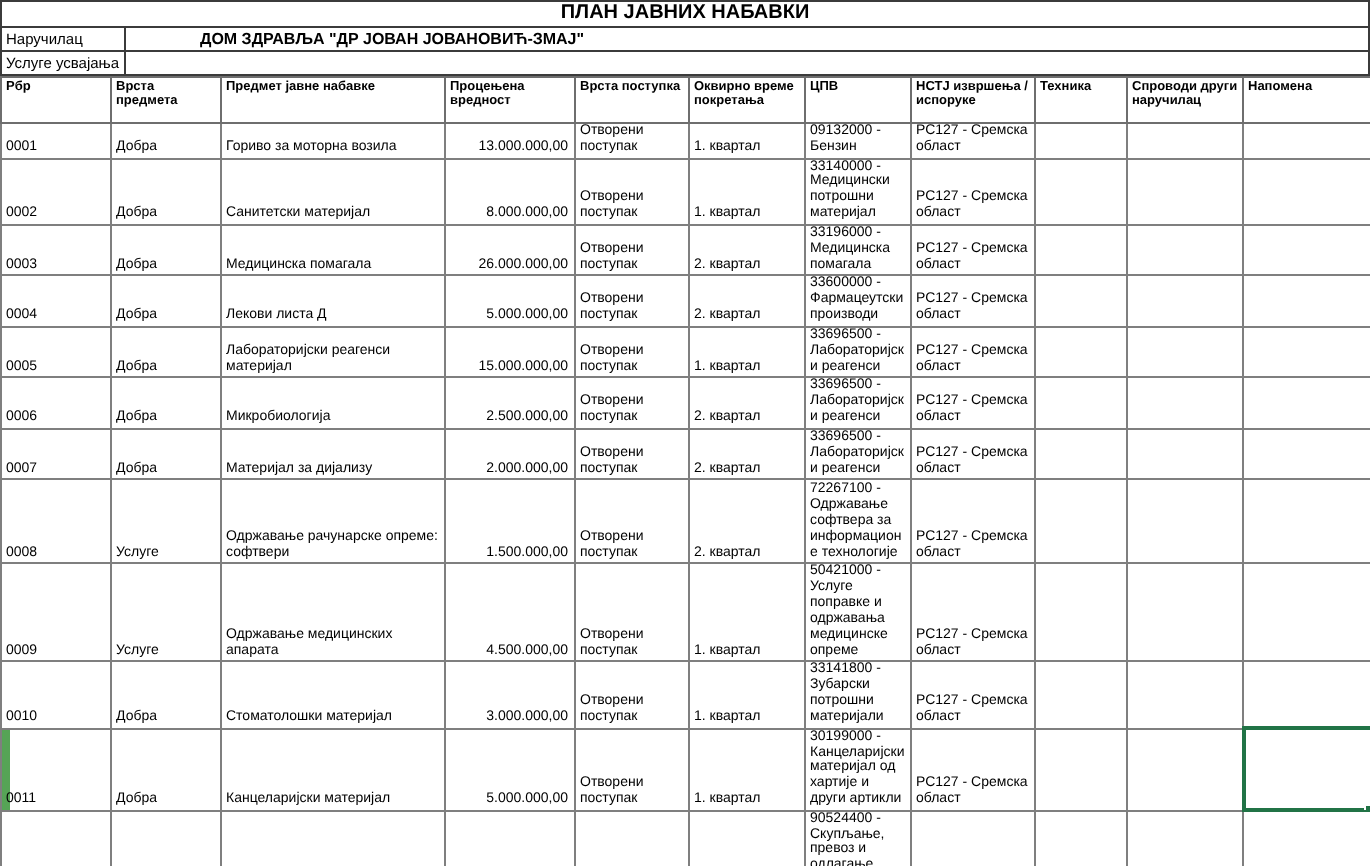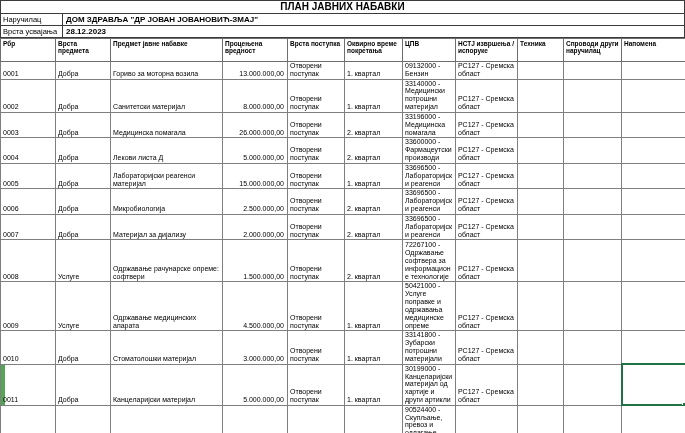--- a/index.html
+++ b/index.html
@@ -7,21 +7,21 @@
     width:685px;height:433px;overflow:hidden;background:#ffffff;
     font-family:"Liberation Sans","DejaVu Sans",sans-serif;color:#000;
   }
   .sheet{width:685px;height:433px;position:relative;background:#fff;}
   
   .topblock{border-left:1px solid #3b3b3b;border-right:1px solid #3b3b3b;border-top:1px solid #3b3b3b;}
   .title-row{
     height:13px;line-height:12px;text-align:center;font-weight:bold;font-size:10px;
     border-bottom:1px solid #3b3b3b;box-sizing:border-box;
   }
-  .info-row{display:flex;height:12px;border-bottom:1px solid #3b3b3b;box-sizing:border-box;}
+  .info-row{display:flex;height:12px;border-bottom:1px solid #3b3b3b;box-sizing:border-box;gap:34px;}
   .info-label{
     width:62px;min-width:62px;box-sizing:border-box;padding:0 2px;font-size:7.5px;line-height:11px;
     border-right:1px solid #3b3b3b;white-space:nowrap;overflow:hidden;
   }
   .info-value{
     flex:1;padding:0 3px;font-weight:bold;font-size:8px;line-height:11px;
     white-space:nowrap;overflow:hidden;
   }
   
   table.grid{
@@ -50,22 +50,21 @@
 
 <div class="sheet">
 
   <div class="topblock">
     <div class="title-row">ПЛАН ЈАВНИХ НАБАВКИ</div>
     <div class="info-row">
       <div class="info-label">Наручилац</div>
       <div class="info-value">ДОМ ЗДРАВЉА "ДР ЈОВАН ЈОВАНОВИЋ-ЗМАЈ"</div>
     </div>
     <div class="info-row">
-      <div class="info-label">Врста усвајања</div>
-      <div class="info-value">28.12.2023</div>
+      <div class="info-label">Услуге усвајања</div>
     </div>
   </div>
 
   <table class="grid" id="grid">
     <colgroup>
       <col style="width:55px">
         <col style="width:55px">
         <col style="width:112px">
         <col style="width:65px">
       <col style="width:57px">

